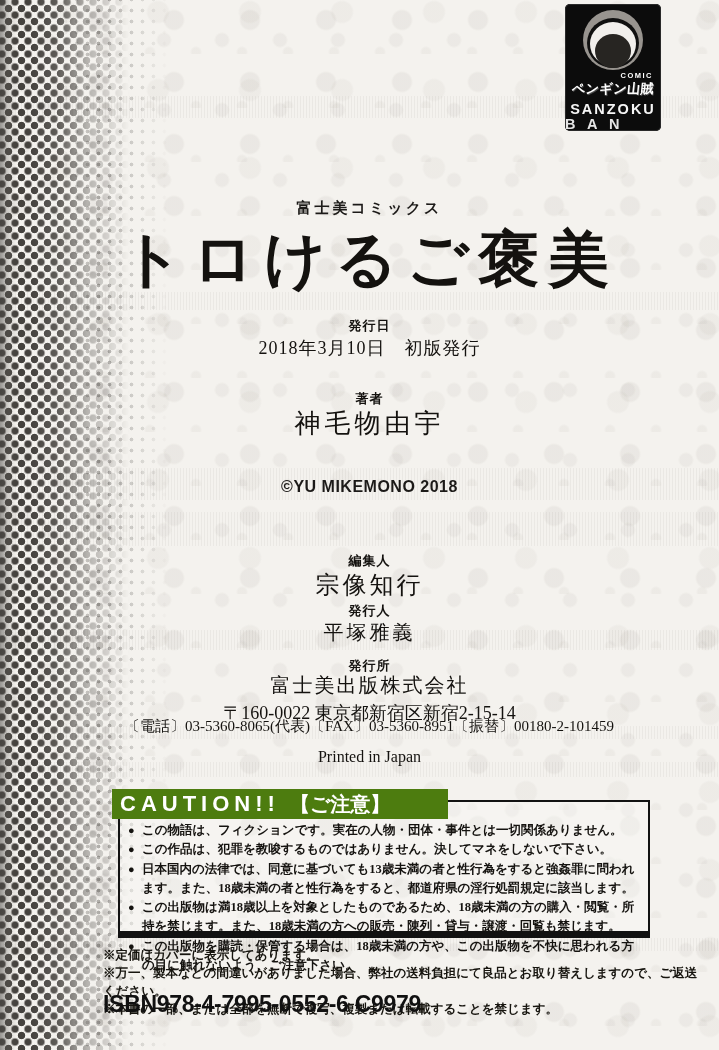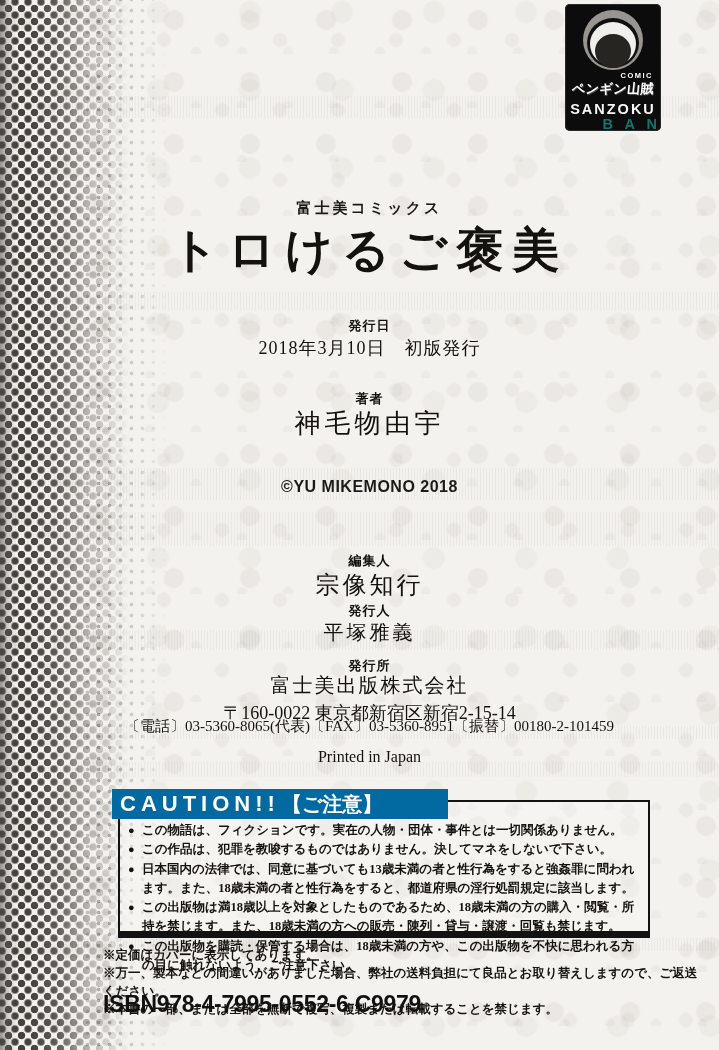--- a/index.html
+++ b/index.html
@@ -46,46 +46,46 @@
   .c-ring {position:absolute;left:4px;top:8px;width:52px;height:50px;border-radius:50%;background:#101010;}
   .c-white{position:absolute;left:7px;top:12px;width:46px;height:44px;border-radius:50%;background:#f1efec;}
   .c-dark {position:absolute;left:12px;top:24px;width:36px;height:34px;border-radius:50%;background:#272522;}
   .logo-comic{margin:1px 8px 0 0;text-align:right;color:#fff;
         font:700 7.5px "Liberation Sans",sans-serif;letter-spacing:1.5px;}
   .logo-group{margin-top:0;text-align:center;color:#fff;transform:skewX(-6deg);
         font:700 13px "Liberation Sans",sans-serif;letter-spacing:.5px;
         text-shadow:1px 1px 0 #4a4a4a;}
   .logo-sanzoku{margin-top:3px;text-align:center;color:#f6f6f6;
         font:700 14.5px "Liberation Sans",sans-serif;letter-spacing:2px;}
-  .logo-ban{margin-top:-1px;text-align:right;color:#0f766e;
+  .logo-ban{margin-top:-1px;text-align:left;color:#e5e5e5;
         font:700 14.5px "Liberation Sans",sans-serif;letter-spacing:4px;}
 
   
   .content{position:absolute;left:48px;right:28px;top:0;height:100%;text-align:center;}
   .blk{position:absolute;left:0;right:0;}
   .lab{font:700 13px "Liberation Sans",sans-serif;letter-spacing:1px;color:#14120f;}
   .val{font-family:"Liberation Serif",serif;color:#14120f;}
 
   .b-imprint{top:199px;font:700 15px "Liberation Sans",sans-serif;letter-spacing:3px;}
-  .b-title{top:219px;font-size:47px;font-weight:600;letter-spacing:9px;font-family:"Liberation Serif",serif;}
+  .b-title{top:219px;font-size:61px;font-weight:600;letter-spacing:9px;font-family:"Liberation Serif",serif;}
   .b-lab-issue{top:317px;} .b-val-issue{top:336px;font-size:18px;letter-spacing:1px;}
   .b-lab-author{top:390px;} .b-val-author{top:406px;font-size:26px;letter-spacing:4px;}
   .b-copy{top:454px;font:700 16px "Liberation Sans",sans-serif;letter-spacing:.5px;margin-top:24px;}
   .b-lab-editor{top:552px;font-family:Liberation Mono, monospace;} .b-val-editor{top:569px;font-size:24px;letter-spacing:3px;}
   .b-lab-pubper{top:602px;} .b-val-pubper{top:619px;font-size:20px;letter-spacing:3px;}
   .b-lab-pub{top:657px;} .b-val-pub{top:672px;font-size:20px;letter-spacing:2px;}
   .b-address{top:701px;font-size:18px;}
   .b-contacts{top:717px;font-size:15px;}
   .b-printed{top:748px;font-size:16px;}
 
   
   .caution{position:absolute;left:118px;top:800px;width:528px;height:129px;
     border:2px solid #121212;border-bottom:7px solid #121212;background:rgba(250,249,246,.35);}
   .caution-head{position:absolute;left:-8px;top:-13px;height:30px;min-width:318px;
-    background:#0369a1;color:#fff;display:flex;align-items:center;padding:0 10px 0 8px;}
+    background:#4d7c0f;color:#fff;display:flex;align-items:center;padding:0 10px 0 8px;gap:8px;}
   .caution-head .en{font:700 22px "Liberation Sans",sans-serif;letter-spacing:5px;white-space:nowrap;}
   .caution-head .jp{font:700 20px "Liberation Sans",sans-serif;letter-spacing:0;white-space:nowrap;margin-left:2px;}
   .caution-items{position:absolute;left:8px;right:6px;top:19px;}
   .caution-item{display:flex;font:700 12.5px/1.54 "Liberation Serif",serif;color:#151310;text-align:left;}
   .caution-item .bullet{flex:0 0 14px;font-size:11px;line-height:1.75;}
   .caution-item .ctext{flex:1;}
 
   
   .notes{position:absolute;left:103px;top:946px;right:14px;text-align:left;
     font:700 12.5px/1.45 "Liberation Serif",serif;color:#17150f;}

